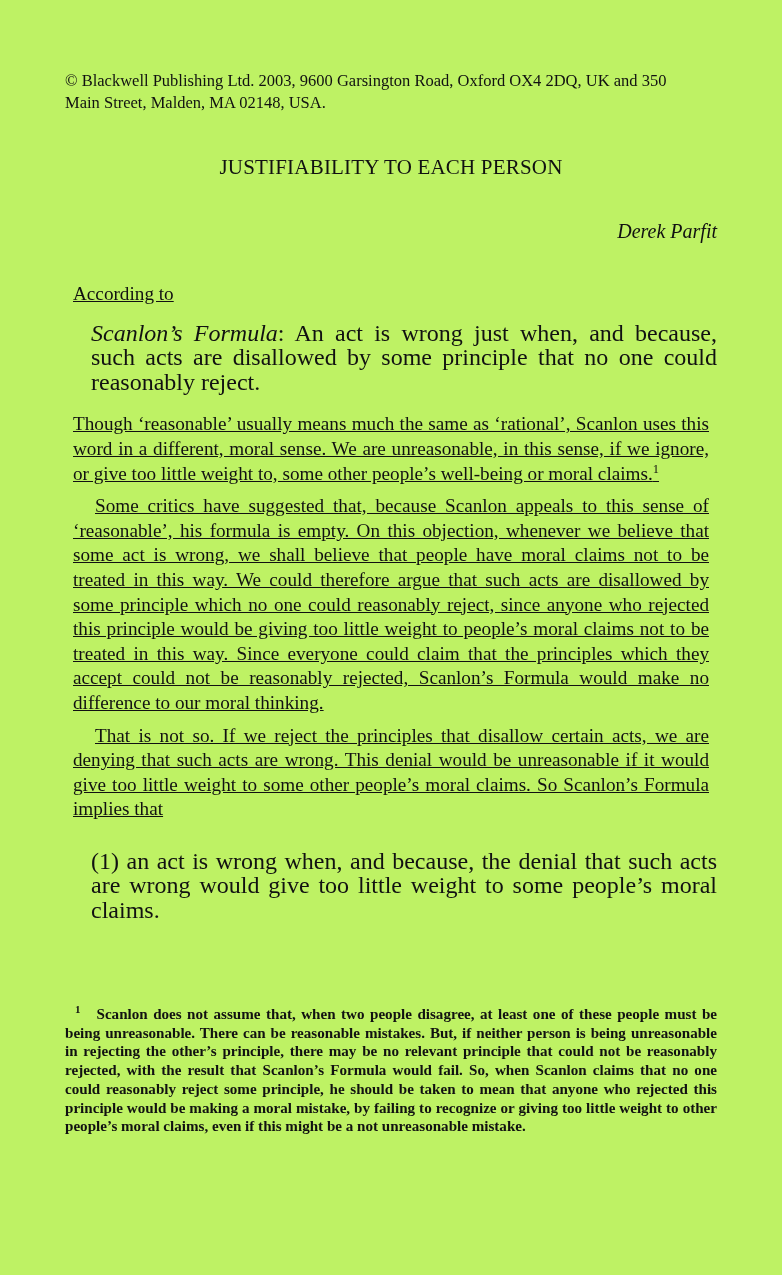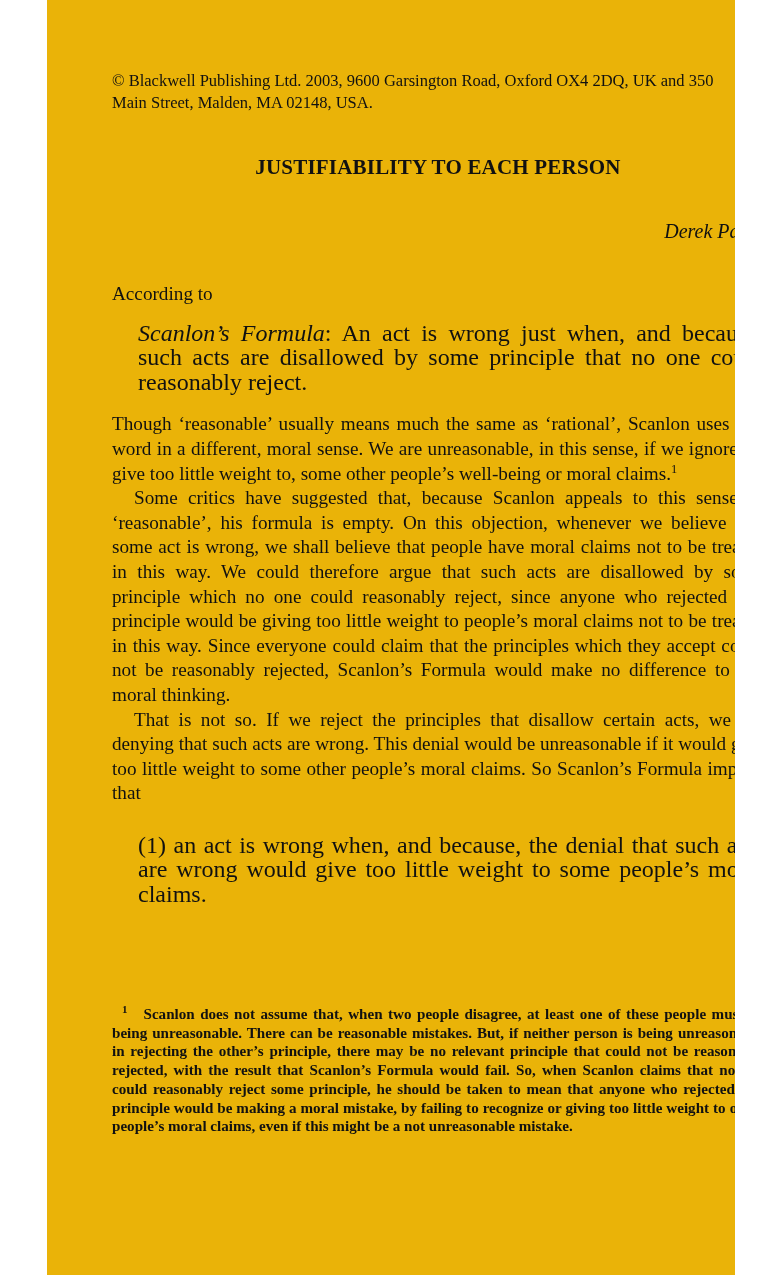--- a/index.html
+++ b/index.html
@@ -9,24 +9,24 @@
   }
 
   body {
     font-family: "Liberation Serif", "DejaVu Serif", serif;
     color: #111111;
     -webkit-font-smoothing: antialiased;
   }
 
   .page {
     position: relative;
-    width: 688px;
+    width: 782px;
     height: 1275px;
     margin: 0 auto;
-    background: #eab308;
+    background: #bef264;
     box-sizing: border-box;
     overflow: hidden;
   }
 
   
   .content {
     position: absolute;
     left: 65px;
     top: 70px;
     width: 652px;
@@ -44,41 +44,42 @@
   }
   .imprint .ital {
     font-style: italic;
   }
 
   
   .article-title {
     text-align: center;
     font-size: 21px;
     line-height: 26px;
-    font-weight: bold;
+    font-weight: normal;
     margin: 41px 0 0 0;
     letter-spacing: 0.2px;
   }
 
   
   .author {
     text-align: right;
     font-style: italic;
     font-size: 20px;
     line-height: 24px;
     margin: 39px 0 0 0;
   }
 
   
   .para {
     font-size: 19.2px;
     line-height: 24.6px;
     text-align: justify;
-    margin: 0;
+    margin: 8px;
     hyphens: manual;
+    text-decoration: underline;
   }
   .para.first-line-flush {
     margin-top: 39px;
     text-align: left;
   }
   .para.indent {
     text-indent: 22px;
   }
   .para.tight {
     margin-top: 0;

